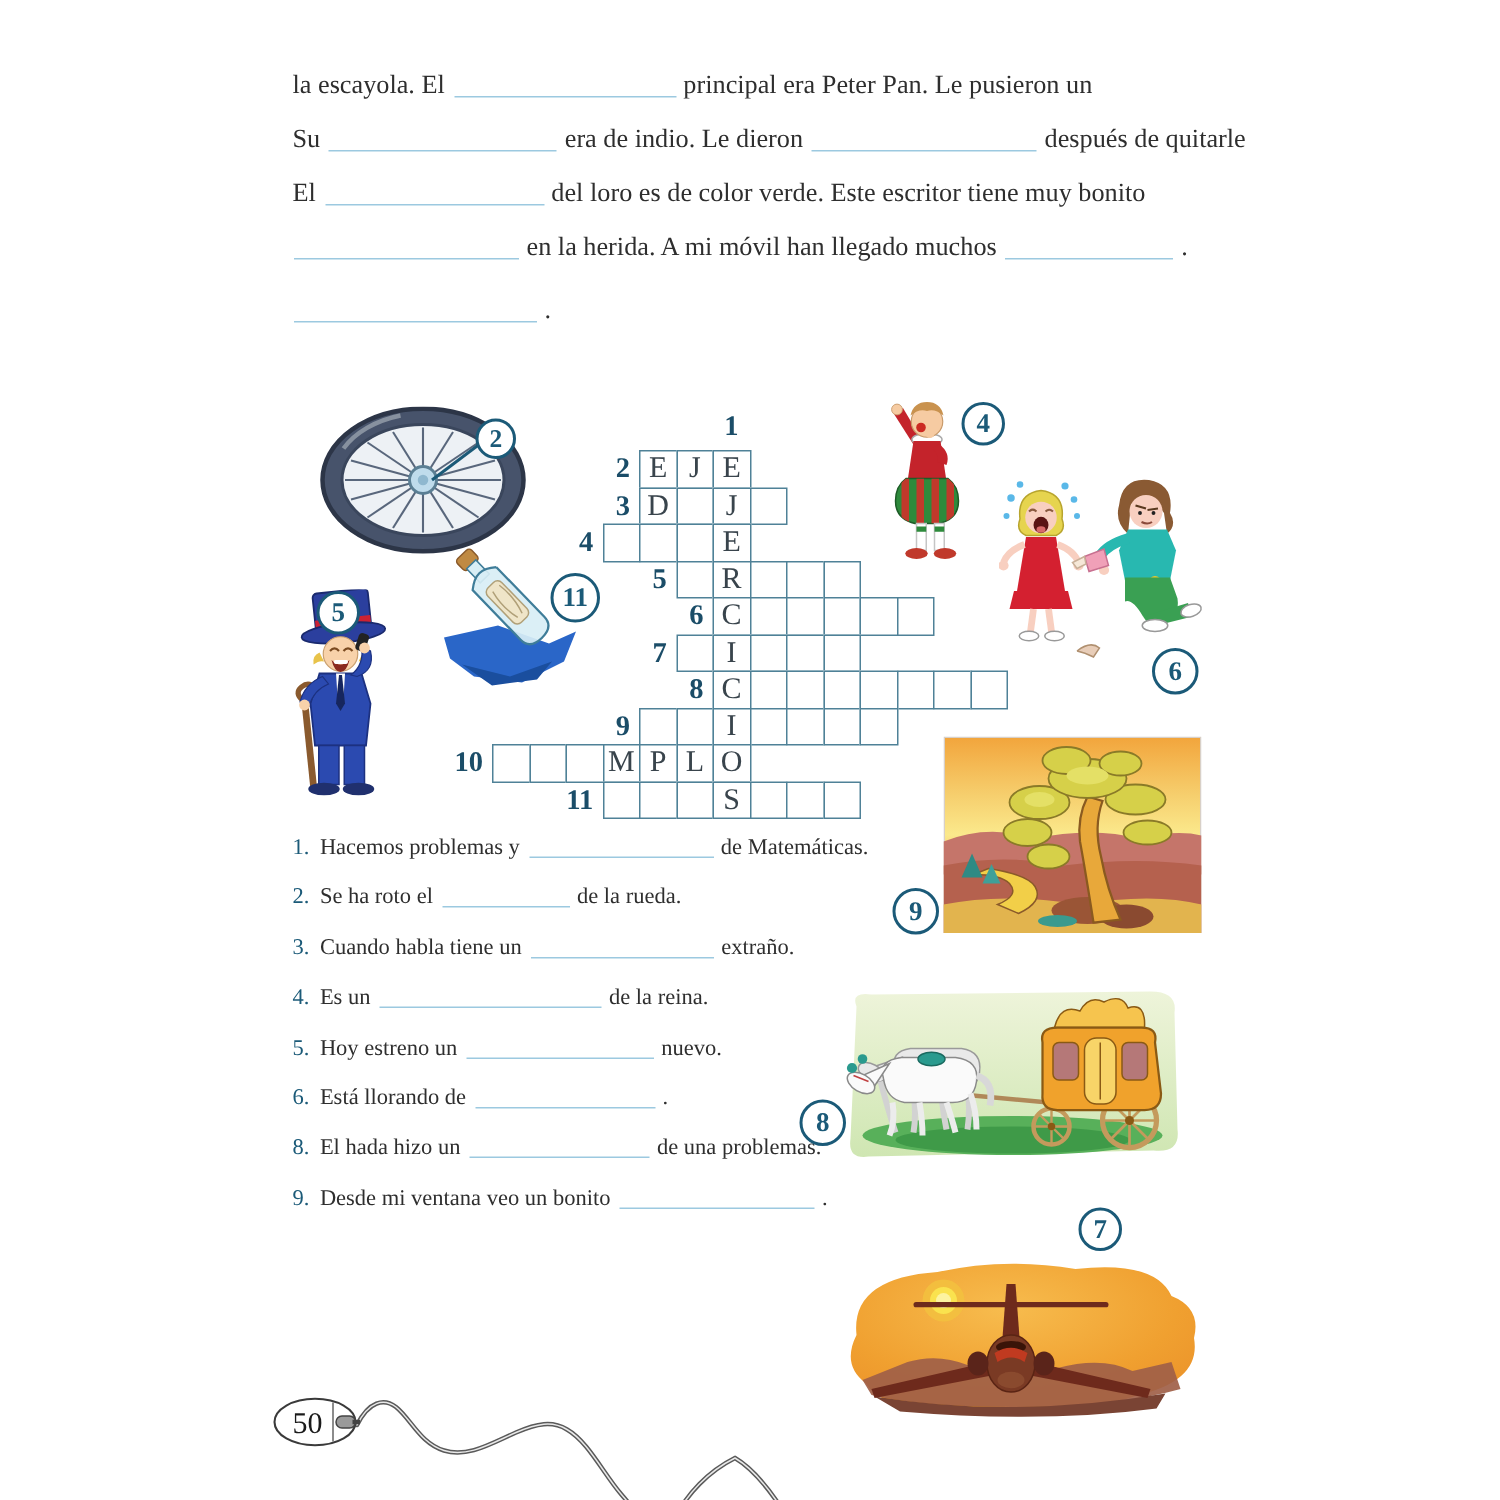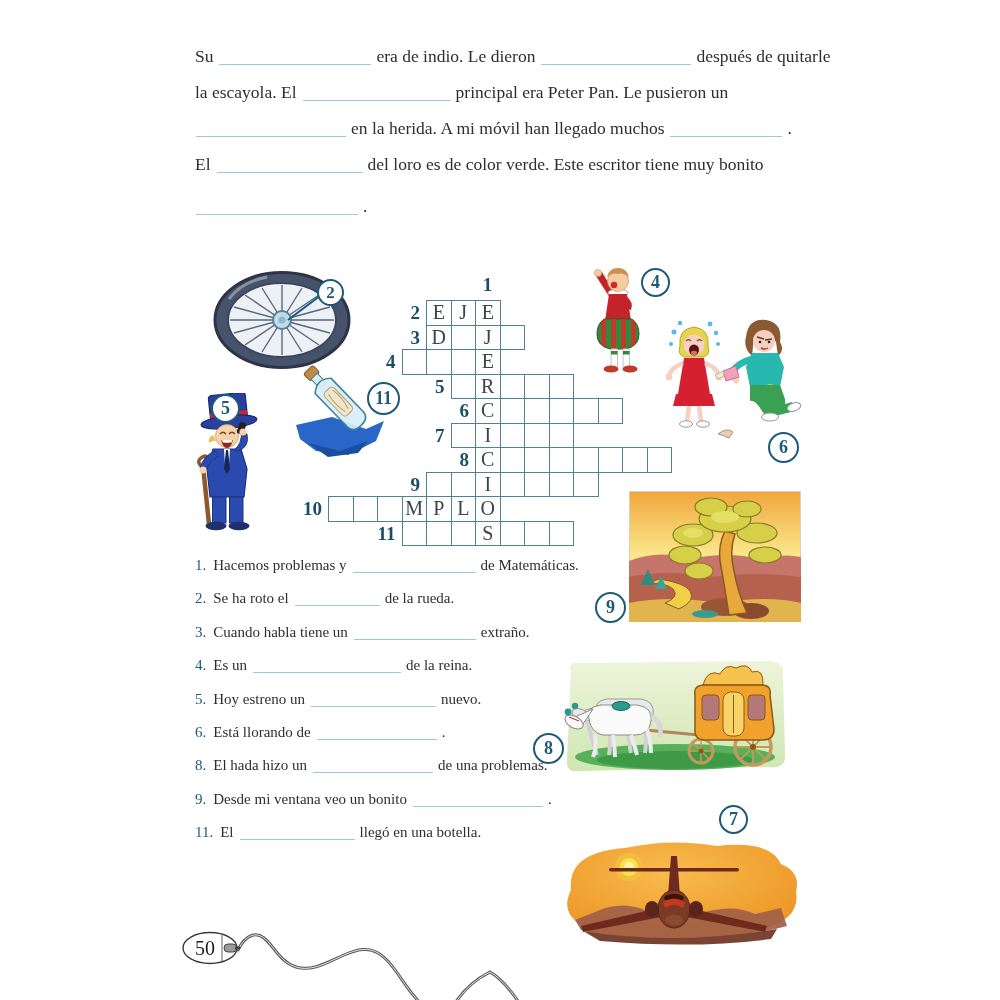--- a/index.html
+++ b/index.html
@@ -36,24 +36,24 @@
   #connector-2{position:absolute;left:288px;top:319px;width:39px;height:2px;
                background:#1b5a78;transform:rotate(-37deg);transform-origin:0 50%;z-index:5;}
   #footer-svg{position:absolute;left:178px;top:924px;}
 </style>
 </head>
 <body>
 
 <div id="page">
 
   <div id="intro">
+      <div class="line"><span class="seg">la escayola. El</span><span class="blank" style="width: 148px;"></span><span class="seg">principal era Peter Pan. Le pusieron un</span></div>
       <div class="line"><span class="seg">Su</span><span class="blank" style="width: 152px;"></span><span class="seg">era de indio. Le dieron</span><span class="blank" style="width: 150px;"></span><span class="seg">después de quitarle</span></div>
-      <div class="line"><span class="seg">la escayola. El</span><span class="blank" style="width: 148px;"></span><span class="seg">principal era Peter Pan. Le pusieron un</span></div>
+      <div class="line"><span class="seg">El</span><span class="blank" style="width: 146px;"></span><span class="seg">del loro es de color verde. Este escritor tiene muy bonito</span></div>
       <div class="line"><span class="blank" style="width: 150px;"></span><span class="seg">en la herida. A mi móvil han llegado muchos</span><span class="blank" style="width: 112px;"></span><span class="seg">.</span></div>
-      <div class="line"><span class="seg">El</span><span class="blank" style="width: 146px;"></span><span class="seg">del loro es de color verde. Este escritor tiene muy bonito</span></div>
       <div class="line gap"><span class="blank" style="width: 162px;"></span><span class="seg">.</span></div>
     </div>
 
 
   <div class="illus" style="left:211px;top:271px;">
     <svg width="142" height="99" viewBox="0 0 142 99">
       <ellipse cx="71" cy="49" rx="67" ry="47.5" fill="#47536b" stroke="#2c3547" stroke-width="3"></ellipse>
       <path d="M18,28 A62,43 0 0 1 56,6" stroke="#87919f" stroke-width="3" fill="none"></path>
       <ellipse cx="71" cy="49" rx="54" ry="37" fill="#edf1f5" stroke="#3a465c" stroke-width="2"></ellipse>
       <g stroke="#59677c" stroke-width="1.4">
@@ -394,21 +394,20 @@
 
   <div id="clues">
       <div class="clue"><span class="num">1.</span><span class="seg">Hacemos problemas y</span><span class="blank" style="width: 123px;"></span><span class="seg">de Matemáticas.</span></div>
       <div class="clue"><span class="num">2.</span><span class="seg">Se ha roto el</span><span class="blank" style="width: 85px;"></span><span class="seg">de la rueda.</span></div>
       <div class="clue"><span class="num">3.</span><span class="seg">Cuando habla tiene un</span><span class="blank" style="width: 122px;"></span><span class="seg">extraño.</span></div>
       <div class="clue"><span class="num">4.</span><span class="seg">Es un</span><span class="blank" style="width: 148px;"></span><span class="seg">de la reina.</span></div>
       <div class="clue"><span class="num">5.</span><span class="seg">Hoy estreno un</span><span class="blank" style="width: 125px;"></span><span class="seg">nuevo.</span></div>
       <div class="clue"><span class="num">6.</span><span class="seg">Está llorando de</span><span class="blank" style="width: 120px;"></span><span class="seg">.</span></div>
       <div class="clue"><span class="num">8.</span><span class="seg">El hada hizo un</span><span class="blank" style="width: 120px;"></span><span class="seg">de una problemas.</span></div>
       <div class="clue"><span class="num">9.</span><span class="seg">Desde mi ventana veo un bonito</span><span class="blank" style="width: 130px;"></span><span class="seg">.</span></div>
-      <div class="clue"><span class="num">11.</span><span class="seg">El</span><span class="blank" style="width: 115px;"></span><span class="seg">llegó en una botella.</span></div>
     </div>
 
   <svg id="footer-svg" width="380" height="76" viewBox="0 0 380 76">
     <g fill="none" stroke-linecap="round">
       <path d="M60,26 C68,10 78,8 86,14 C96,22 102,38 118,43 C134,48 150,38 166,31 C180,25 190,23 200,29 C214,37 224,58 236,72 C242,79 246,84 250,88 M272,88 C280,72 294,57 312,48 C324,55 334,68 342,80 C347,87 350,92 354,96" stroke="#5a5a5a" stroke-width="3"></path>
       <path d="M60,26 C68,10 78,8 86,14 C96,22 102,38 118,43 C134,48 150,38 166,31 C180,25 190,23 200,29 C214,37 224,58 236,72 C242,79 246,84 250,88 M272,88 C280,72 294,57 312,48 C324,55 334,68 342,80 C347,87 350,92 354,96" stroke="#e8e8e8" stroke-width="1"></path>
     </g>
     <ellipse cx="32" cy="24" rx="27" ry="15.5" fill="#ffffff" stroke="#3a3a3a" stroke-width="1.4"></ellipse>
     <line x1="44" y1="11" x2="44" y2="37" stroke="#666666" stroke-width="1"></line>
     <rect x="46" y="20" width="13" height="8" rx="4" fill="#9a9a9a" stroke="#444444"></rect>

